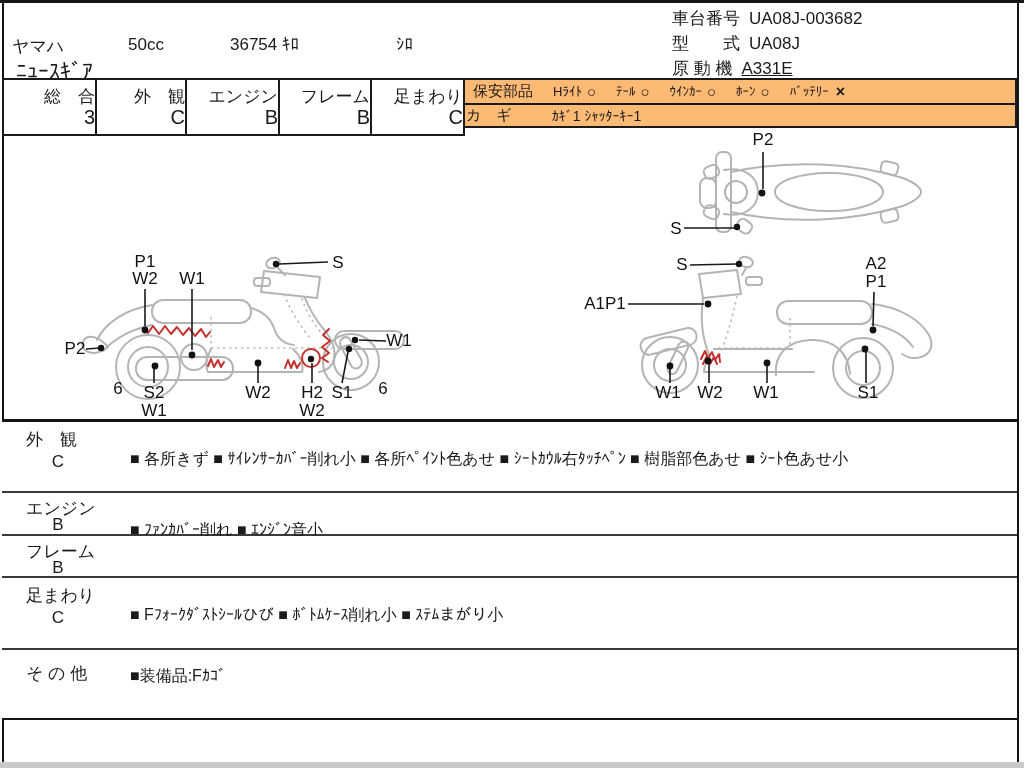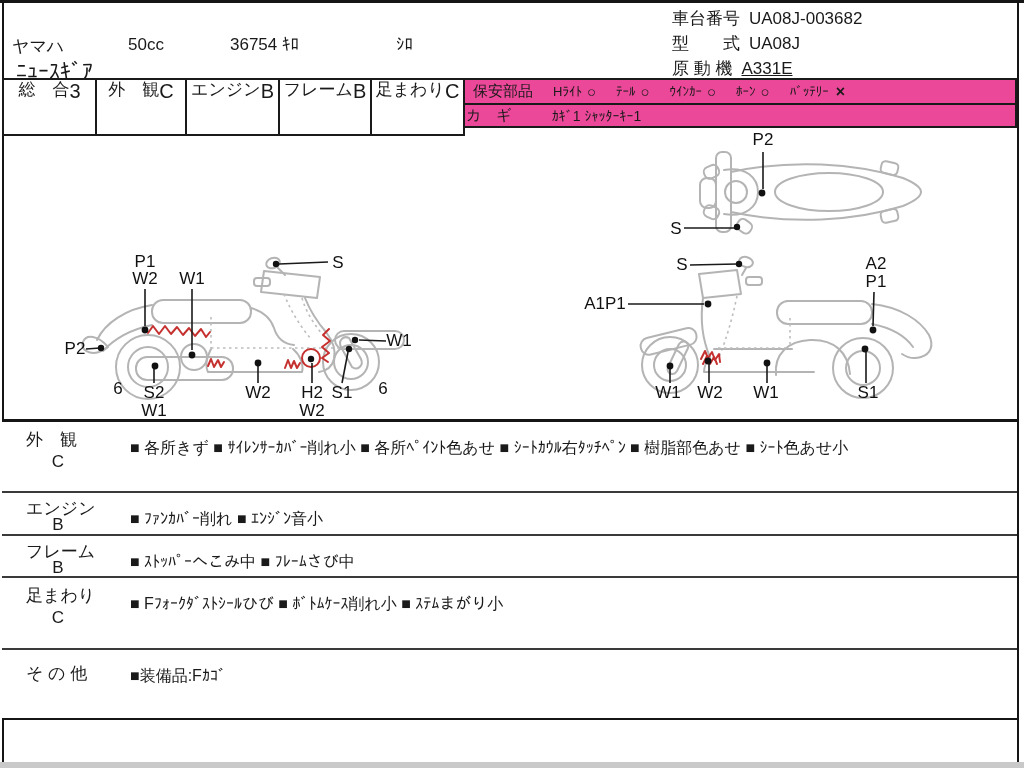--- a/index.html
+++ b/index.html
@@ -22,26 +22,26 @@
   .hd-km{left:230px;}
   .hd-color{left:396px;}
   .hd-model{left:16px;top:31px;font-size:22px;}
   .hd-r{left:672px;font-size:17px;}
   .hd-r1{top:7px;}.hd-r2{top:32px;}.hd-r3{top:57px;text-decoration:underline;}
   .hd-r .lab{display:inline-block;margin-right:9px;}
 
   
   .ratings{position:absolute;left:2px;top:78px;width:1015px;height:50px;display:flex;}
   .rcell{box-sizing:border-box;border:2px solid #1a1a1a;margin-left:-2px;height:58px;
-         display:flex;flex-direction:row;align-items:flex-start;justify-content:center;background:#fff;}
+         display:flex;flex-direction:column;align-items:flex-end;justify-content:center;background:#fff;}
   .rcell:first-child{margin-left:0;}
   .rcell .rl{font-size:17px;line-height:19px;}
   .rcell .rv{font-size:20px;line-height:22px;}
   .rc0{width:95px;}.rc1{width:92px;}.rc2{width:95px;}.rc3{width:94px;}.rc4{width:95px;}
-  .safety{box-sizing:border-box;flex:1;border:2px solid #1a1a1a;margin-left:-2px;display:flex;flex-direction:column;background:#ec4899;}
+  .safety{box-sizing:border-box;flex:1;border:2px solid #1a1a1a;margin-left:-2px;display:flex;flex-direction:column;background:#fdba74;}
   .saf-row1{box-sizing:border-box;height:25px;border-bottom:2px solid #1a1a1a;display:flex;align-items:center;padding:0 10px 0 8px;}
   .saf-row2{flex:1;display:flex;align-items:center;padding-left:1px;font-size:15px;}
   .saf-label{font-size:15px;}
   .saf-name{font-size:13px;margin-left:20px;}
   .saf-st{font-size:15px;margin-left:5px;}
   .saf-st.st-x{font-weight:700;font-size:16px;margin-left:7px;}
   .key-val{margin-left:40px;font-size:14px;}
 
   
   .diagram{position:absolute;left:2px;top:128px;width:1015px;height:291px;border-bottom:3px solid #151515;}
@@ -59,21 +59,21 @@
   .crow.r0{height:71px;border-bottom:2px solid #3a3a3a;}
   .crow.r1{height:43px;border-bottom:2px solid #3a3a3a;}
   .crow.r2{height:42px;border-bottom:2px solid #3a3a3a;}
   .crow.r3{height:72px;border-bottom:2px solid #3a3a3a;}
   .crow.r4{height:70px;border-bottom:2px solid #151515;}
   .clabel{position:absolute;left:24px;top:6px;font-size:17px;white-space:nowrap;}
   .cgrade{position:absolute;left:0;top:30px;width:112px;text-align:center;font-size:17px;}
   .r1 .clabel,.r2 .clabel{top:4px;}
   .r1 .cgrade,.r2 .cgrade{top:22px;}
   .r4 .clabel{top:12px;}
-  .ctext{margin-left:128px;padding-top:13px;padding-right:24px;font-size:16px;line-height:26px;white-space:normal;}
+  .ctext{margin-left:128px;padding-top:24px;padding-right:24px;font-size:16px;line-height:26px;white-space:normal;}
   .r4 .ctext{padding-top:13px;}
 </style>
 </head>
 <body>
 
 <div class="sheet">
 
   <div class="abs b-top"></div>
   <div class="abs b-left"></div>
   <div class="abs b-right"></div>
@@ -288,21 +288,20 @@
       <div class="ctext">■ 各所きず ■ ｻｲﾚﾝｻｰｶﾊﾞｰ削れ小 ■ 各所ﾍﾟｲﾝﾄ色あせ ■ ｼｰﾄｶｳﾙ右ﾀｯﾁﾍﾟﾝ ■ 樹脂部色あせ ■ ｼｰﾄ色あせ小</div>
     </div>
     <div class="crow r1">
       <div class="clabel">エンジン</div>
       <div class="cgrade">B</div>
       <div class="ctext">■ ﾌｧﾝｶﾊﾞｰ削れ ■ ｴﾝｼﾞﾝ音小</div>
     </div>
     <div class="crow r2">
       <div class="clabel">フレーム</div>
       <div class="cgrade">B</div>
-      <div class="ctext">■ ｽﾄｯﾊﾟｰへこみ中 ■ ﾌﾚｰﾑさび中</div>
     </div>
     <div class="crow r3">
       <div class="clabel">足まわり</div>
       <div class="cgrade">C</div>
       <div class="ctext">■ Fﾌｫｰｸﾀﾞｽﾄｼｰﾙひび ■ ﾎﾞﾄﾑｹｰｽ削れ小 ■ ｽﾃﾑまがり小</div>
     </div>
     <div class="crow r4">
       <div class="clabel">そ の 他</div>
       <div class="ctext">■装備品:Fｶｺﾞ</div>
     </div>

